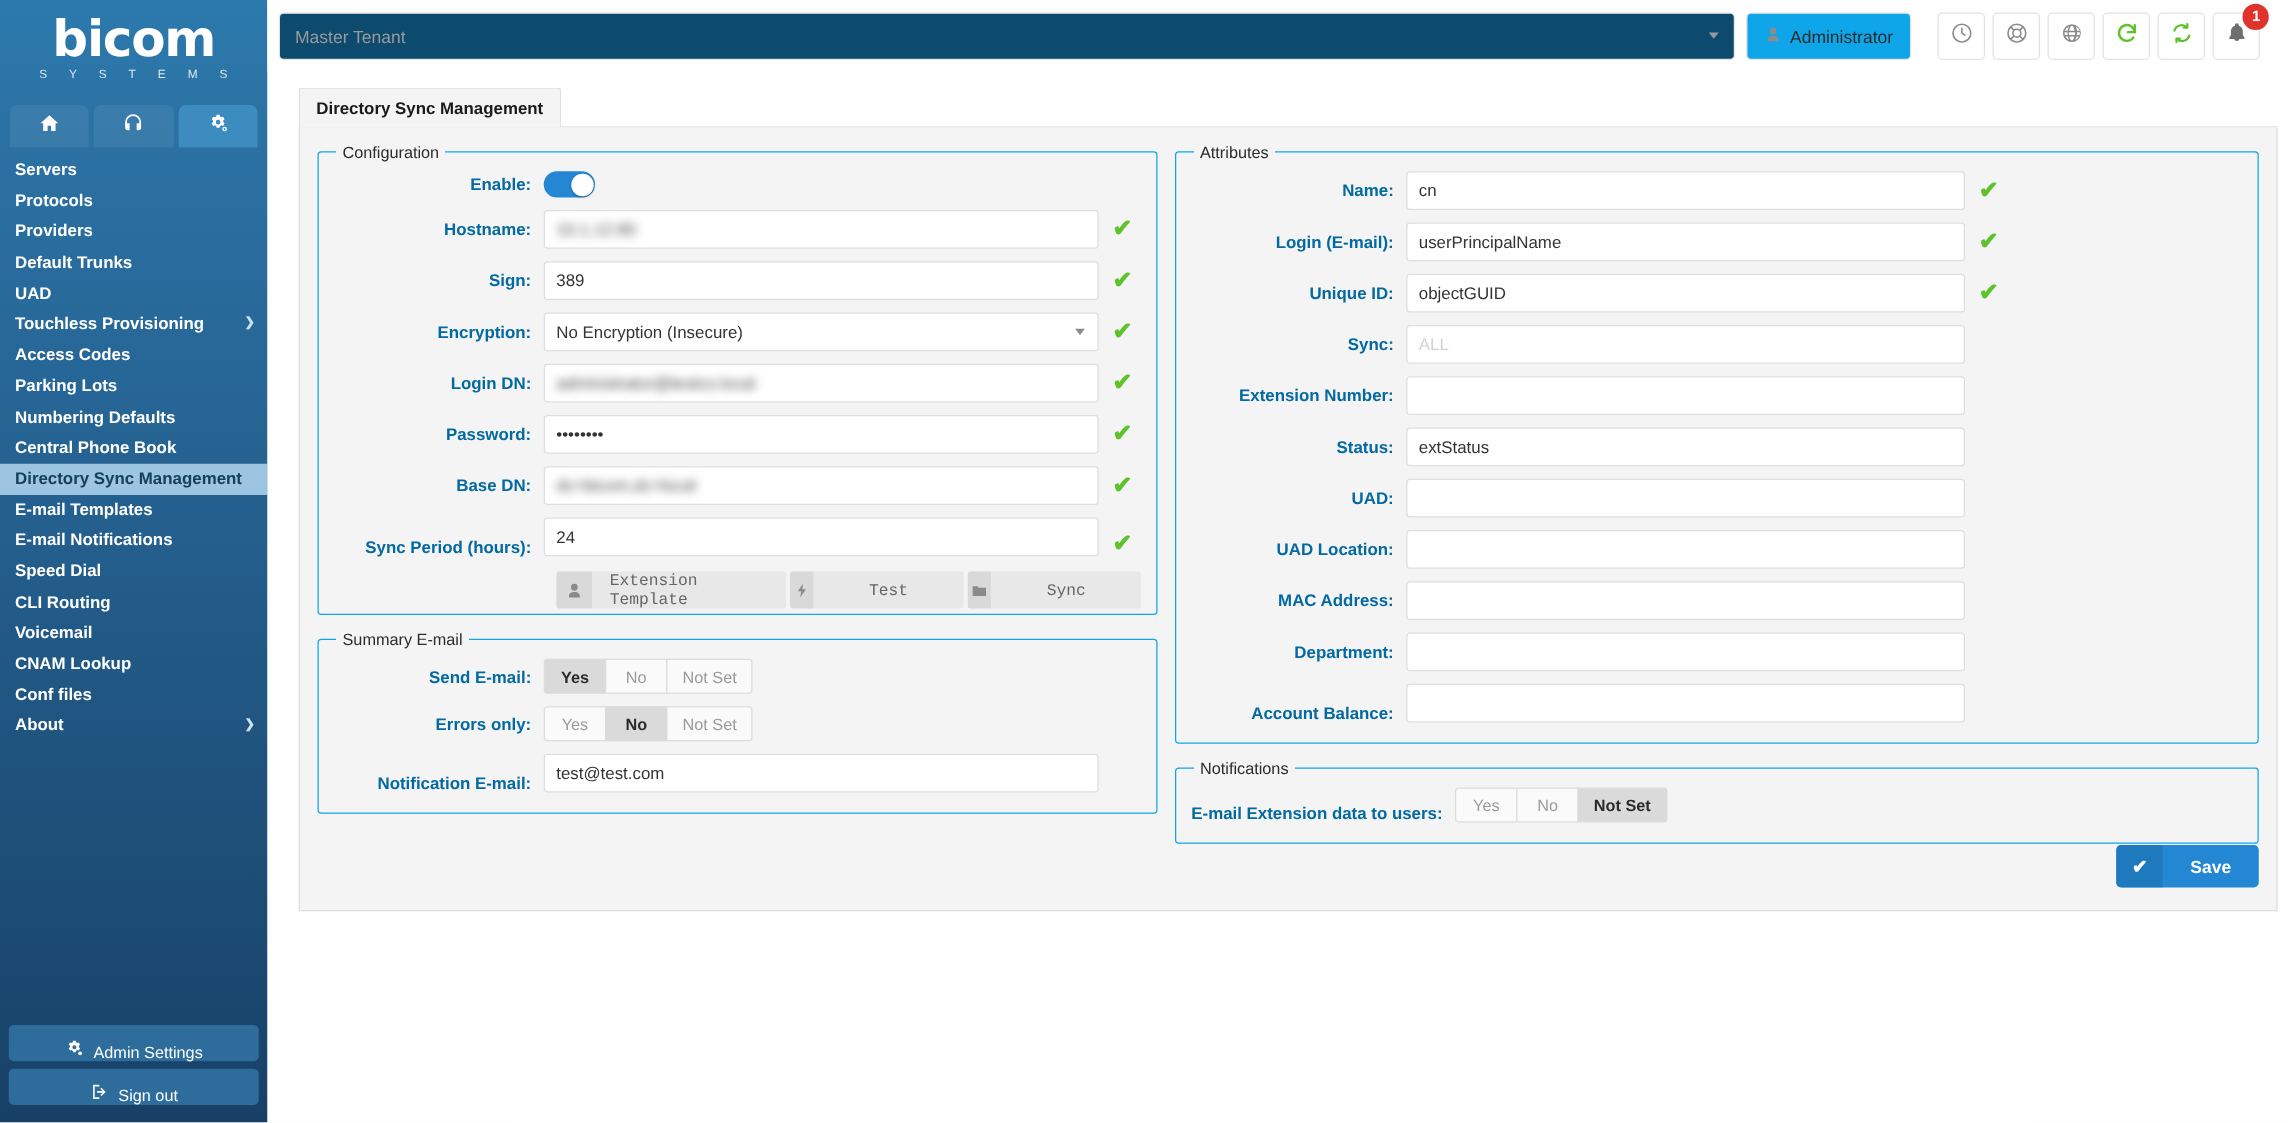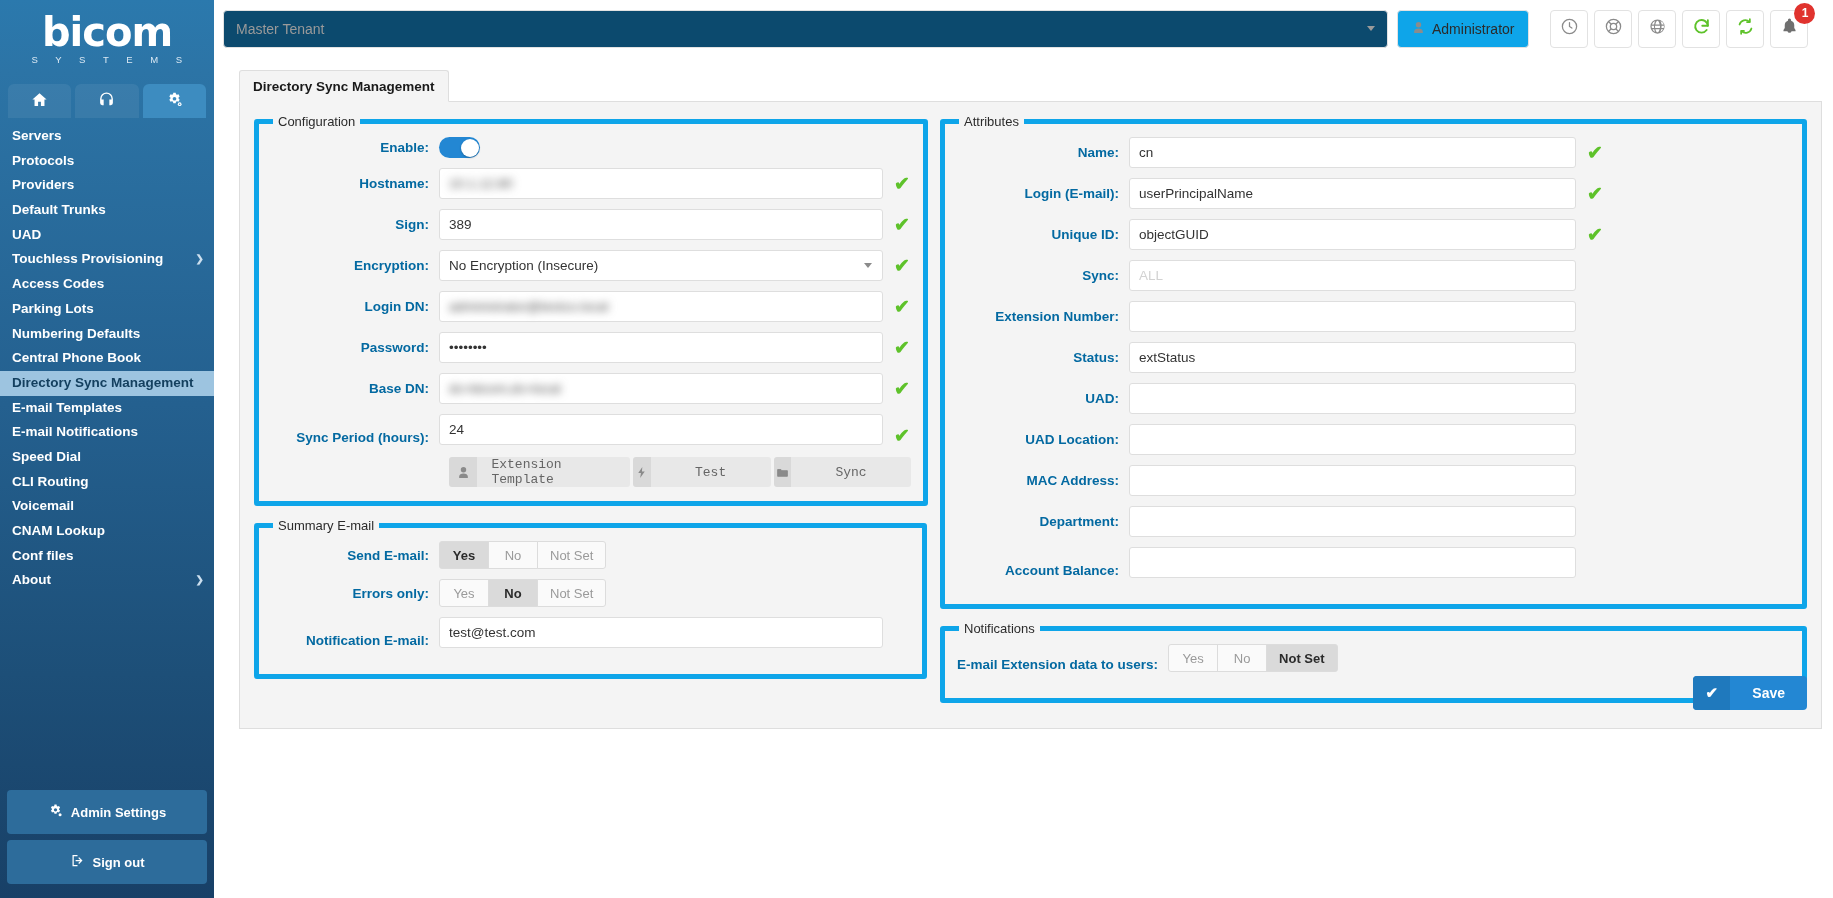--- a/index.html
+++ b/index.html
@@ -45,24 +45,24 @@
     padding: 0 10px 0 12px;
     font-size: 13.5px; font-weight: 600; color: #ffffff;
     cursor: pointer; white-space: nowrap;
     display: flex; align-items: center; justify-content: space-between;
   }
   .menu-item.active { background: #9dc4e0; color: #14405f; }
   .menu-item .caret { font-size: 10px; color: #cde0ef; }
 
   .bottom-btns { position: absolute; bottom: 8px; left: 0; width: 214px; padding: 0 7px; }
   .bottom-btn {
-    height: 44px; margin-bottom: 6px; border-radius: 4px;
+    height: 29px; margin-bottom: 6px; border-radius: 4px;
     background: #2d6c9b; color: #ffffff;
-    display: flex; align-items: center; justify-content: center; gap: 8px;
-    font-size: 13px; font-weight: 700; cursor: pointer;
+    display: flex; align-items: flex-end; justify-content: center; gap: 8px;
+    font-size: 13px; font-weight: 400; cursor: pointer;
   }
   .bottom-btn svg { width: 15px; height: 15px; fill: #ffffff; }
 
   
   .main { flex: 1; position: relative; background: #ffffff; }
 
   .topbar {
     height: 57px; display: flex; align-items: center; padding: 0 9px 0 9px; gap: 9px;
     background: #ffffff;
   }
@@ -110,22 +110,22 @@
   }
   .panel-body {
     background: #f4f4f4; border: 1px solid #dedede; border-top: none;
     height: 627px; position: relative; padding: 12px 14px;
     display: flex; gap: 14px;
   }
   .col-left { width: 672px; }
   .col-right { flex: 1; }
 
   fieldset.box {
-    border: 5px solid #0ea5e9; border-radius: 3px;
-    margin: 0 0 12px 0; padding: 8px 12px 14px 12px;
+    border: 1px solid #0ea5e9; border-radius: 3px;
+    margin: 0 0 12px 0; padding: 8px 12px 4px 12px;
     background: #f4f4f4;
   }
   fieldset.box legend {
     font-size: 13px; color: #2b2b2b; padding: 0 5px; margin-left: 2px;
   }
 
   .frow { display: flex; align-items: center; margin-bottom: 10px; }
   .frow:last-child { margin-bottom: 12px; align-items: flex-end; }
   .flabel {
     text-align: right; font-size: 13.5px; font-weight: 700; color: #0369a1;

